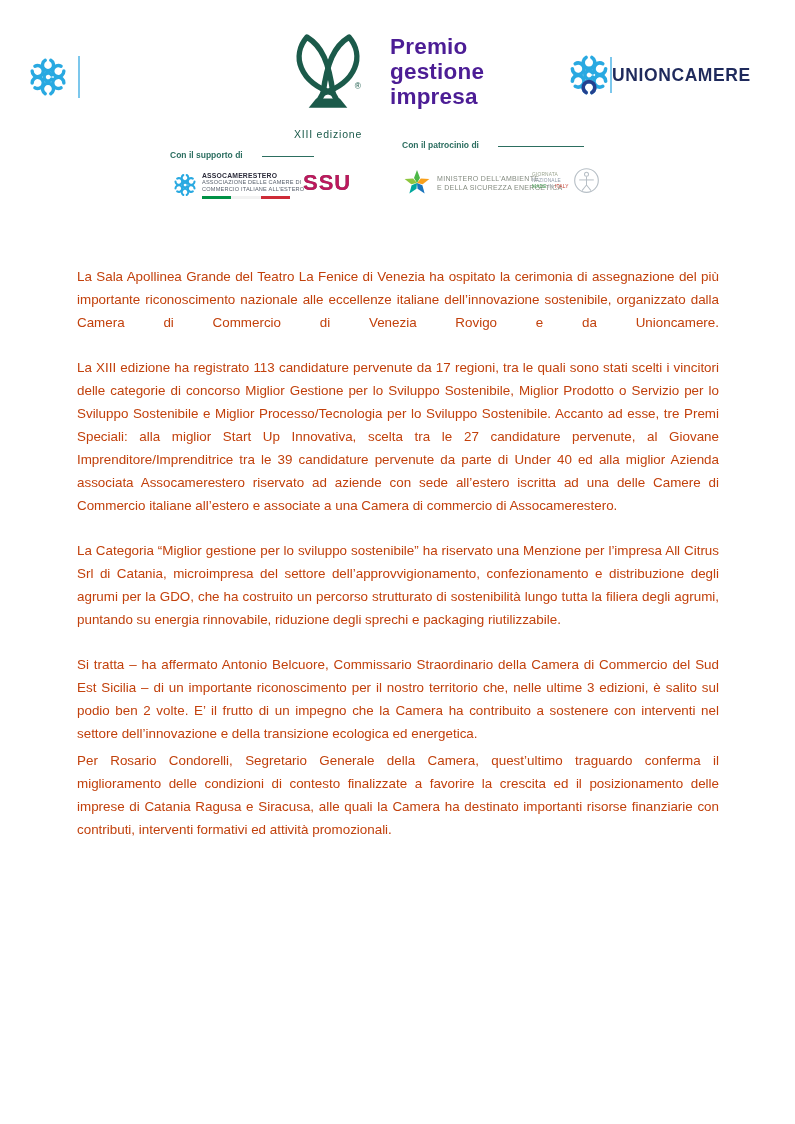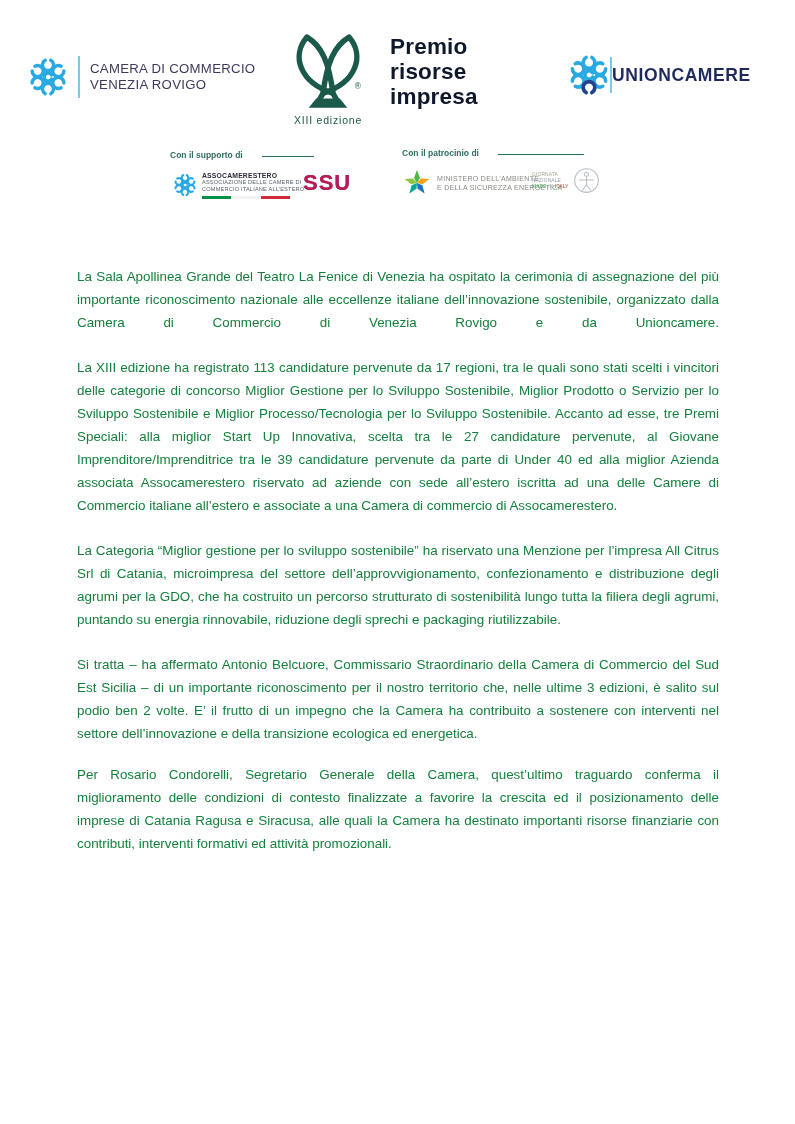--- a/index.html
+++ b/index.html
@@ -5,33 +5,33 @@
   html,body{margin:0;padding:0;background:#fff;}
   .page{position:relative;width:795px;height:1124px;background:#fff;overflow:hidden;
         font-family:"Liberation Sans",sans-serif;color:#14141d;}
 
   
   .cdc-logo{position:absolute;left:28px;top:54px;display:flex;align-items:center;gap:10px;}
   .logo-divider{width:2px;height:42px;background:#7cc7ec;}
   .cdc-text{font-size:13.2px;line-height:16px;font-weight:500;color:#3e3a5f;letter-spacing:.3px;}
 
   .butterfly-wrap{position:absolute;left:286px;top:28px;width:84px;text-align:center;}
-  .edition{font-size:10.5px;color:#1b5a4a;letter-spacing:.8px;margin-top:4px;}
+  .edition{font-size:10.5px;color:#1b5a4a;letter-spacing:.8px;margin-top:18px;}
   .premio-title{position:absolute;left:390px;top:34px;font-size:22.5px;line-height:25px;
-                font-weight:600;color:#0f172a;letter-spacing:.2px;}
+                font-weight:600;color:#4c1d95;letter-spacing:.2px;}
 
   .uc-logo{position:absolute;left:568px;top:52px;display:flex;align-items:center;gap:0;}
   .uc-text{font-size:17.5px;font-weight:600;color:#1f2a5c;letter-spacing:.6px;}
 
   
   .sponsor-head{position:absolute;display:flex;align-items:center;gap:19px;
                 font-size:8.5px;font-weight:bold;color:#2c6e60;}
   .head-rule{height:0;border-top:1.5px solid #2c6e60;margin-top:3px;}
   .support-head{left:170px;top:150px;}
-  .patronage-head{left:402px;top:148px;}
+  .patronage-head{left:402px;top:140px;}
 
   .asso-logo{position:absolute;left:173px;top:171px;display:flex;gap:5px;align-items:flex-start;}
   .asso-text{padding-top:1px;}
   .asso-name{font-size:6.8px;font-weight:bold;color:#2b2b3a;letter-spacing:.2px;}
   .asso-sub{font-size:5.6px;color:#5a626e;letter-spacing:.2px;line-height:7px;}
   .tricolor{display:flex;height:2.5px;width:88px;margin-top:3px;}
   .tricolor span{flex:1;}
   .tc-green{background:#009246;} .tc-white{background:#f2f2f2;} .tc-red{background:#ce2b37;}
 
   .ssu-logo{position:absolute;left:303px;top:170px;font-size:22px;font-weight:900;
@@ -41,24 +41,24 @@
   .ministry-logo{position:absolute;left:403px;top:168px;display:flex;gap:6px;align-items:center;}
   .ministry-text{font-size:7px;line-height:9px;color:#848b80;letter-spacing:.3px;}
 
   .mii-logo{position:absolute;left:532px;top:167px;display:flex;gap:4px;align-items:center;}
   .mii-text{font-size:4.8px;line-height:6px;letter-spacing:.2px;text-align:left;}
   .mii-l1{color:#9aa48f;} .mii-l2{color:#8f9aa8;}
   .mii-made{color:#3f9a4d;} .mii-in{color:#9aa0a6;} .mii-italy{color:#c0392b;}
 
   
   .article{position:absolute;left:77px;top:265px;width:642px;
-           font-size:13.4px;line-height:23px;text-align:justify;color:#15803d;}
+           font-size:13.4px;line-height:23px;text-align:justify;color:#c2410c;}
   .para{margin:0 0 22px 0;}
   .para.justify-last{text-align-last:justify;}
-  .para.tight{margin-bottom:18px;}
+  .para.tight{margin-bottom:4px;}
 
   svg{display:block;}
 </style>
 </head>
 <body>
 
 <svg width="0" height="0" style="position:absolute" aria-hidden="true">
   <defs>
     <g id="swirl-cluster" fill="none" stroke="currentColor" stroke-width="3.1" stroke-linecap="round">
       <path d="M4.4,-2.5 A5,5 0 1 0 4.4,2.5" transform="translate(0,-10.6) rotate(-90)"></path>
@@ -72,42 +72,38 @@
   </defs>
 </svg>
 
 <div class="page">
 
   <div class="cdc-logo">
     <svg width="40" height="46" viewBox="-18 -18 36 36" style="color:#29a9e1">
       <use href="#swirl-cluster"></use>
     </svg>
     <div class="logo-divider"></div>
-    <div class="cdc-text">
-      <div>CAMERA DI COMMERCIO</div>
-      <div>VENEZIA ROVIGO</div>
-    </div>
   </div>
 
   <div class="butterfly-wrap">
     <svg width="84" height="82" viewBox="0 0 100 96">
       <g fill="none" stroke="#1b5a4a" stroke-width="6.5" stroke-linejoin="round">
         <path d="M25,10 C6,32 16,64 56,77 C51,40 43,21 25,10 Z"></path>
         <path d="M75,10 C94,32 84,64 44,77 C49,40 57,21 75,10 Z"></path>
         <path d="M56,77 L61,86"></path>
         <path d="M44,77 L39,86"></path>
       </g>
       <path d="M27,94 L73,94 L64,83 L36,83 Z" fill="#1b5a4a"></path>
       <text x="82" y="72" font-size="10" fill="#1b5a4a">®</text>
     </svg>
     <div class="edition">XIII edizione</div>
   </div>
   <div class="premio-title">
     <div>Premio</div>
-    <div>risorse</div>
+    <div>gestione</div>
     <div>impresa</div>
   </div>
 
   <div class="uc-logo">
     <svg width="42" height="46" viewBox="-18 -18 36 36" style="color:#29a9e1">
       <use href="#swirl-cluster"></use>
       <path d="M4.4,-2.5 A5,5 0 1 0 4.4,2.5" transform="translate(0,10.6) rotate(90)" fill="none" stroke="#24408e" stroke-width="3.1" stroke-linecap="round"></path>
     </svg>
     <div class="logo-divider" style="height:36px"></div>
     <div class="uc-text">UNIONCAMERE</div>

